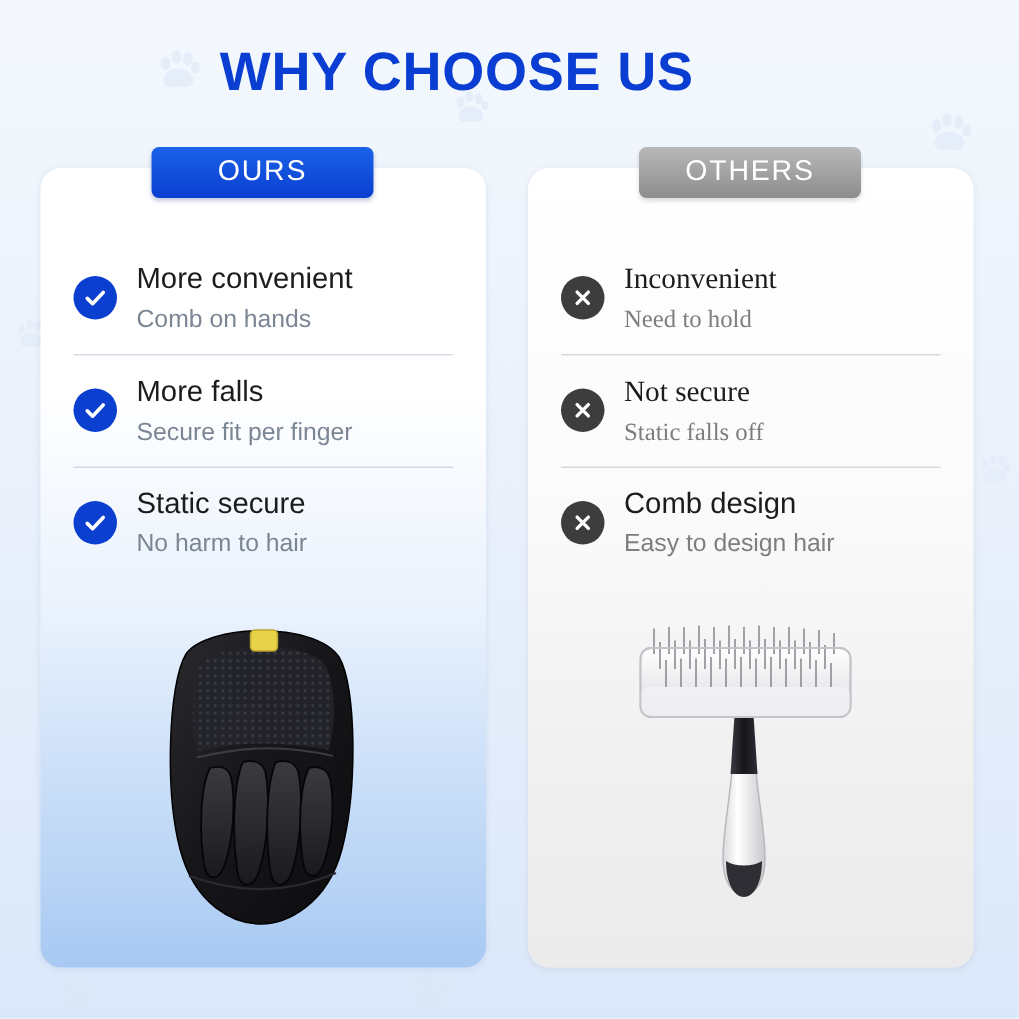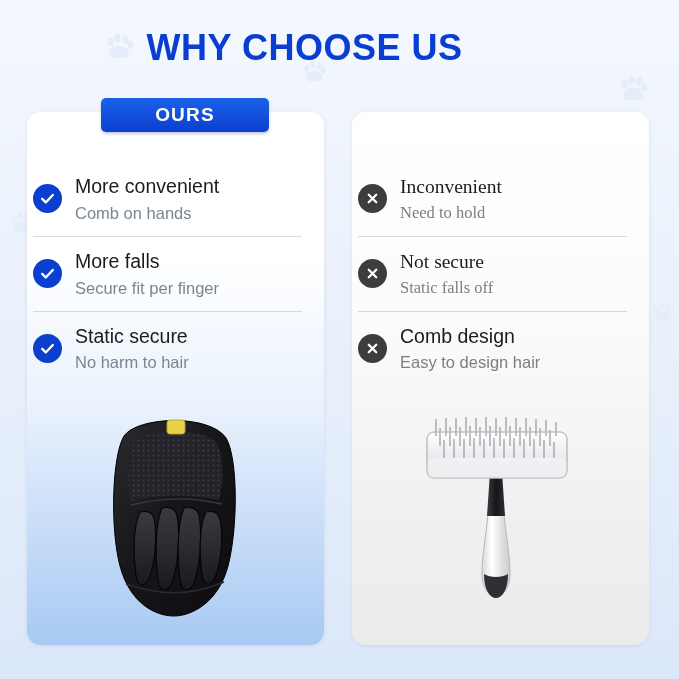--- a/index.html
+++ b/index.html
@@ -59,26 +59,26 @@
   }
   #card-others {
     left: 352px;
     background: linear-gradient(180deg, #ffffff 0%, #fbfbfb 40%, #f0f0f0 75%, #ebebeb 100%);
     box-shadow: 0 1px 4px rgba(80,80,80,0.10);
   }
 
   .ribbon {
     position: absolute;
     top: -14px;
-    width: 168px;
+    width: 148px;
     height: 34px;
     border-radius: 5px;
     color: #ffffff;
     font-size: 19px;
-    font-weight: bold;
+    font-weight: normal;
     letter-spacing: 1.2px;
     display: flex;
     align-items: center;
     justify-content: center;
     box-sizing: border-box;
   }
   #ribbon-ours {
     left: 74px;
     background: linear-gradient(180deg, #1a62e8 0%, #0b3fd0 100%);
     box-shadow: 0 2px 3px rgba(20,50,130,0.25);
@@ -98,21 +98,21 @@
     background: inherit;
     border-radius: 2px;
     z-index: -1;
   }
   .ribbon::before { left: -7px; }
   .ribbon::after  { right: -7px; }
 
   .rows {
     position: absolute;
     top: 62px;
-    left: 6px;
+    left: 22px;
     right: 22px;
   }
   .row {
     display: flex;
     align-items: flex-start;
     padding: 0 0 12px 0;
     margin-bottom: 12px;
   }
   .row.divided { border-bottom: 1px solid rgba(120,140,170,0.30); }
   #card-others .row.divided { border-bottom: 1px solid rgba(150,150,150,0.35); font-family: Liberation Serif, serif; }
@@ -313,20 +313,21 @@
           <path d="M120 104 C 128 102, 132 105, 134 111 C 137 126, 136 150, 130 167 C 126 179, 118 179, 116 167 C 113 147, 113 118, 120 104 Z"></path>
         </g>
 
         <path d="M45 97 C 80 89, 105 89, 136 96" fill="none" stroke="#3b3b44" stroke-width="1.4"></path>
         <path d="M40 176 C 75 188, 105 188, 138 174" fill="none" stroke="#2a2a32" stroke-width="1.4"></path>
       </svg>
     </div>
   </div>
 
   <div class="card" id="card-others">
+    <div class="ribbon" id="ribbon-others">OTHERS</div>
 
     <div class="rows">
       <div class="row divided">
         <span class="mark cross">
           <svg width="15" height="15" viewBox="0 0 24 24">
               <path d="M6 6 L18 18 M18 6 L6 18" fill="none" stroke="#ffffff" stroke-width="3.6" stroke-linecap="round"></path>
             </svg>
         </span>
         <span class="texts">
           <p class="head">Inconvenient</p>

